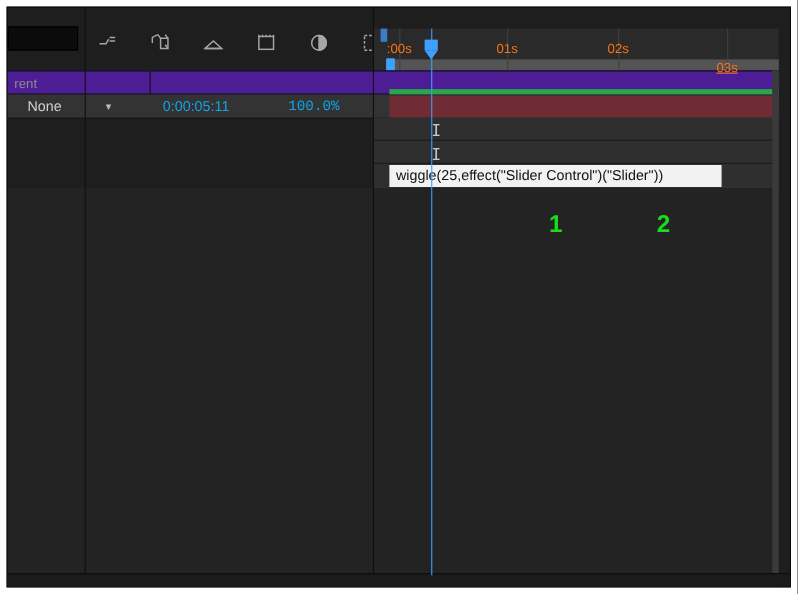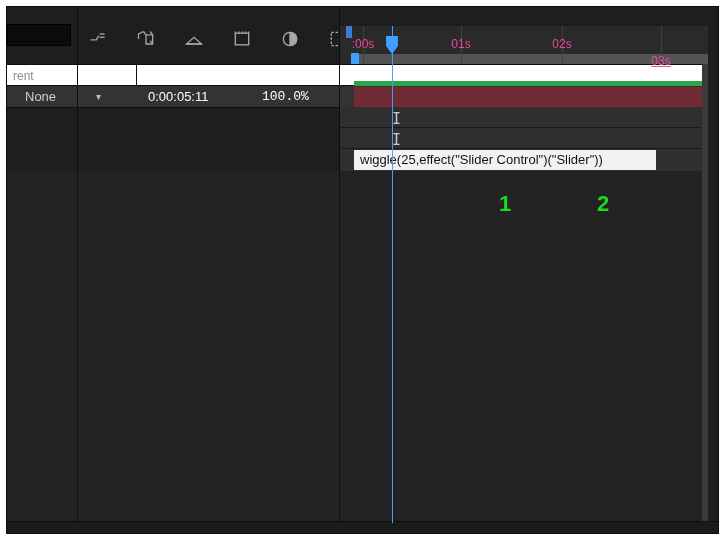--- a/index.html
+++ b/index.html
@@ -43,21 +43,21 @@
   
   .ruler {
     position: absolute; left: 333px; right: 10px; top: 19px; height: 38px;
     background: #2a2a2a;
   }
   .ruler::before {
     content: ""; position: absolute; left: 6px; top: 0; height: 12px; width: 6px;
     background: #3a7ec8;
   }
   .tick { position: absolute; top: 0; bottom: 0; width: 1px; background: #404040; }
-  .ticklabel { position: absolute; top: 14px; font-size: 12px; color: #ec4899; transform: translateX(-50%); }
+  .ticklabel { position: absolute; top: 14px; font-size: 12px; color: #f97316; transform: translateX(-50%); }
 
   
   .playhead {
     position: absolute; top: 19px; bottom: 10px; width: 1px;
     background: #3ea0ff;
     left: 385px;
     z-index: 50;
   }
   .playhead::before {
     content: ""; position: absolute; left: -6px; top: 10px;
@@ -73,21 +73,21 @@
     background: #545454;
   }
   .workbar .wcap {
     position: absolute; left: -2px; top: -1px; width: 8px; height: 12px;
     background: #3ea0ff; border-radius: 1px;
   }
 
   
   .colhead {
     position: absolute; left: 0; right: 10px; top: 57px; height: 22px;
-    background: #ffffff;
+    background: #4c1d95;
     border-top: 1px solid #0e0e0e;
     border-bottom: 1px solid #0e0e0e;
   }
   .colcell {
     position: absolute; top: 0; height: 100%; line-height: 22px;
     padding: 0 6px; border-right: 1px solid #0e0e0e;
     color: #8c8c8c; font-size: 12px;
   }
   .greenstrip {
     position: absolute; left: 347px; right: 10px; top: 74px; height: 5px;
@@ -99,21 +99,21 @@
     position: absolute; left: 0; right: 10px; top: 79px; height: 22px;
     background: #333;
     border-bottom: 1px solid #0e0e0e;
   }
   .layerrow .parent {
     position: absolute; left: 18px; top: 0; height: 100%;
     display: flex; align-items: center; gap: 42px;
     color: #cfcfcf; font-size: 13px;
   }
   .parent .caret { font-size: 10px; color: #bbb; margin-left: -2px; }
-  .bluecell { color: #ffffff; position: absolute; top: 0; line-height: 22px; font-size: 13px; }
+  .bluecell { color: #0ea5e9; position: absolute; top: 0; line-height: 22px; font-size: 13px; }
   .layerbar {
     position: absolute; left: 347px; right: 10px; top: 80px; height: 20px;
     background: #6f2c34;
   }
 
   
   .subrow {
     position: absolute; left: 333px; right: 10px; height: 21px;
     background: #2f2f2f; border-bottom: 1px solid #1a1a1a;
   }

